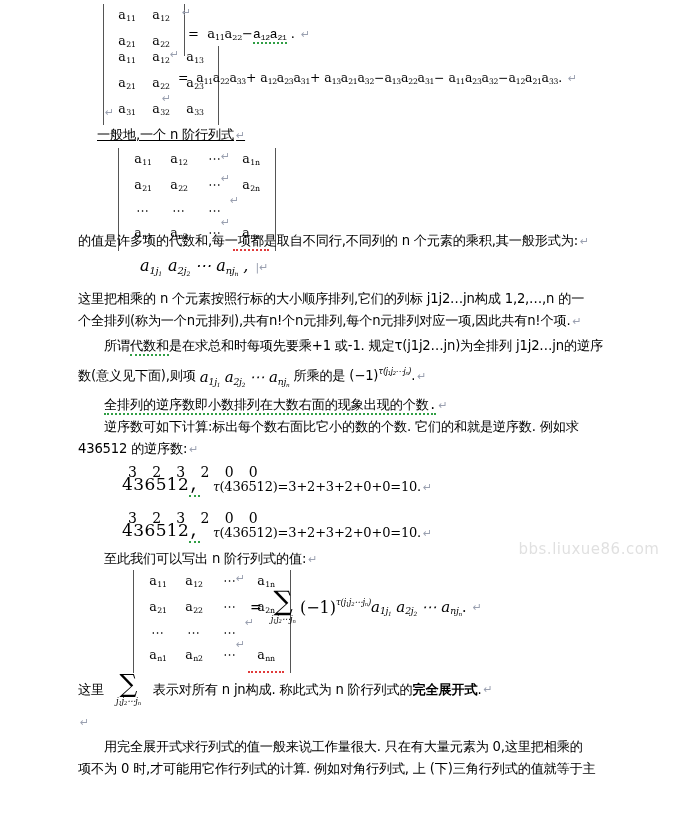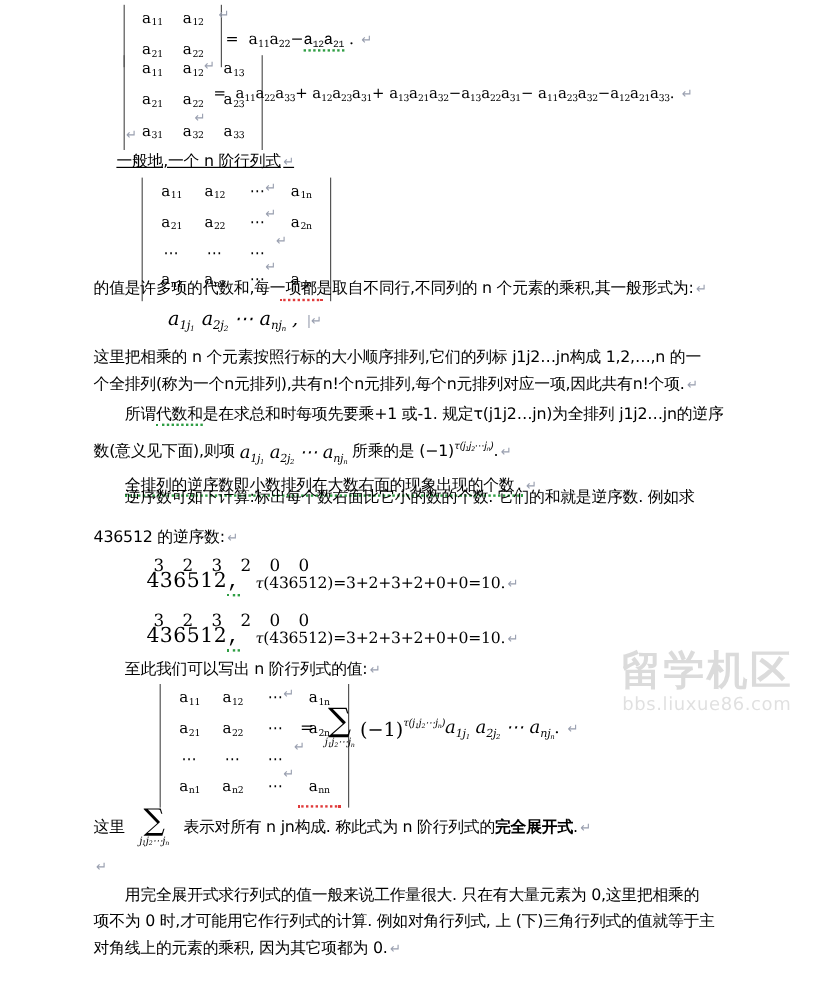--- a/index.html
+++ b/index.html
@@ -262,21 +262,21 @@
   <div class="para" style="left:78px; top:360px;">
     <span>数(意义见下面),则项</span>
     <span class="math it" style="position:relative; font-size:15px; top:2px;">a<sub>1<span class="it">j</span><sub>1</sub></sub>&nbsp;a<sub>2<span class="it">j</span><sub>2</sub></sub>&nbsp;⋯&nbsp;a<sub><span class="it">n</span><span class="it">j</span><sub>n</sub></sub></span>
     <span>所乘的是 (−1)</span><sup style="font-size:8.2px; vertical-align:0.75em;" class="it">τ(j<sub>1</sub>j<sub>2</sub>⋯j<sub>n</sub>)</sup>.<span class="pilcrow">↵</span>
   </div>
 
   <div class="para" style="left:78px; top:394px; text-indent:26px;">
     <span class="sq-green">全排列的逆序数即小数排列在大数右面的现象出现的个数.</span><span class="pilcrow">↵</span>
   </div>
 
-  <div class="para" style="left:78px; top:404px; text-indent:26px;">
+  <div class="para" style="left:78px; top:416px; text-indent:26px;">
     <span>逆序数可如下计算:标出每个数右面比它小的数的个数. 它们的和就是逆序数. 例如求</span>
   </div>
   <div class="para" style="left:78px; top:438px;">
     <span>436512 的逆序数:</span><span class="pilcrow">↵</span>
   </div>
 
   <div class="inv-digits" style="left:128px; top:464px;">3 2 3 2 0 0</div>
   <div class="big-num" style="left:122px; top:474px;">
     <span>436512</span><span class="sq-green">,</span>
   </div>
@@ -336,22 +336,18 @@
   </div>
 
   <span class="pilcrow" style="position:absolute; left:78px; top:716px;">↵</span>
 
   <div class="para" style="left:78px; top:736px; text-indent:26px;">
     <span>用完全展开式求行列式的值一般来说工作量很大. 只在有大量元素为 0,这里把相乘的</span>
   </div>
   <div class="para" style="left:78px; top:758px;">
     <span>项不为 0 时,才可能用它作行列式的计算. 例如对角行列式, 上 (下)三角行列式的值就等于主</span>
   </div>
-  <div class="para" style="left:78px; top:780px;">
-    <span>对角线上的元素的乘积, 因为其它项都为 0.</span><span class="pilcrow">↵</span>
-  </div>
 
   <div class="watermark">
-    <div class="wm-cn">留学机区</div>
     <div class="wm-url">bbs.liuxue86.com</div>
   </div>
 
 </div>
 
 </body></html>

